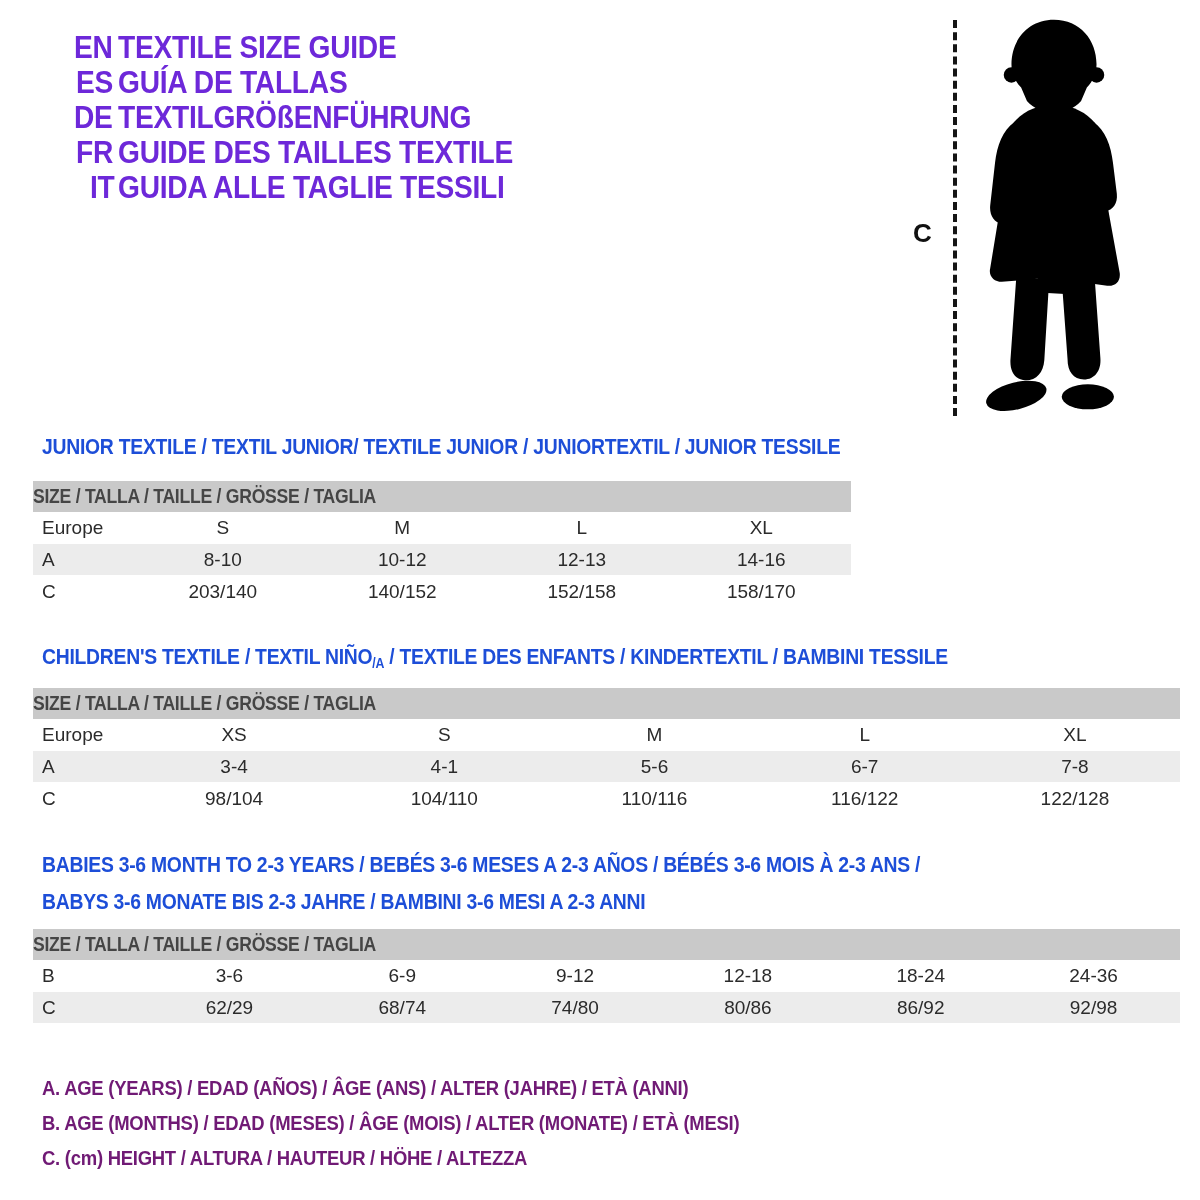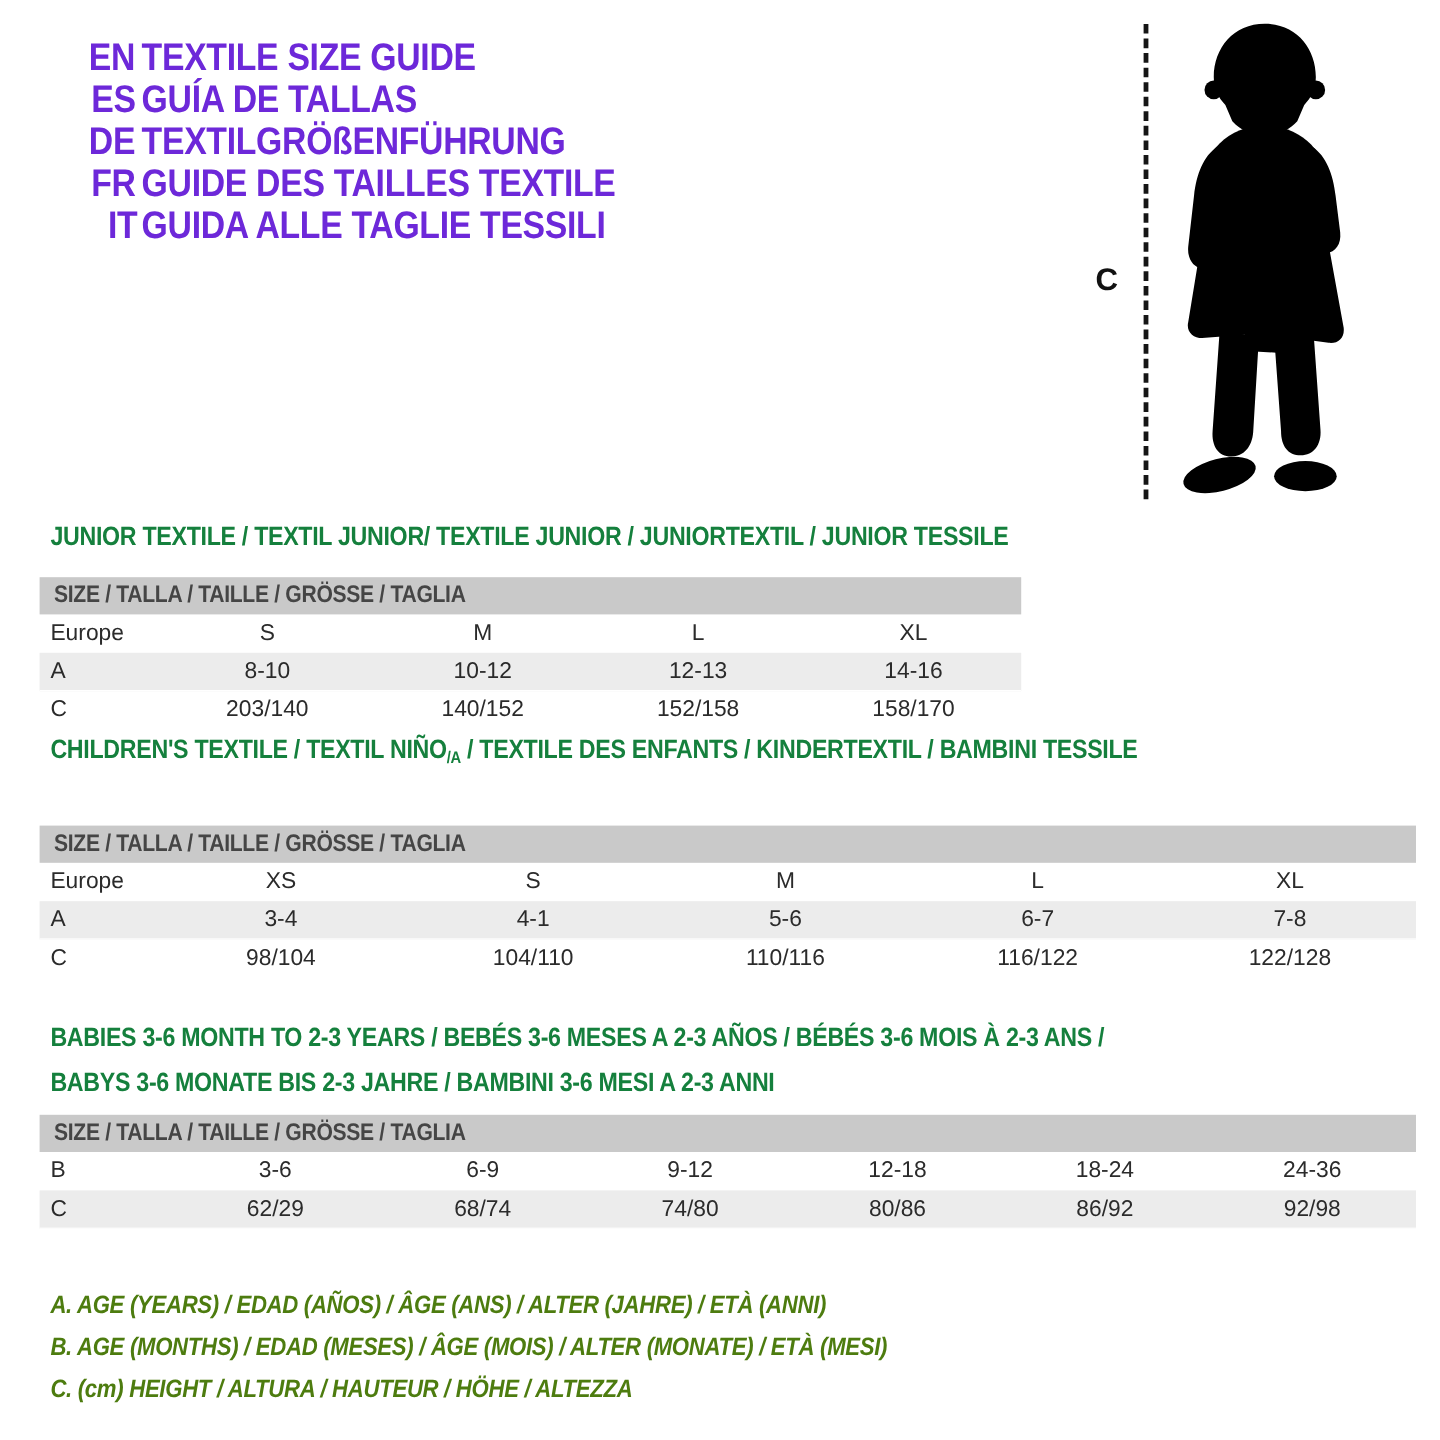--- a/index.html
+++ b/index.html
@@ -14,39 +14,39 @@
   .lang-row{display:flex;height:35px;align-items:center;font-weight:700;font-size:32px;color:#6d28d9;text-align:right;}
   .lang-code{width:78px;flex:0 0 78px;}
 
   
   .figure{position:absolute;left:905px;top:12px;width:250px;height:412px;}
   .c-label{position:absolute;left:8px;top:206px;font-weight:700;font-size:26px;color:#111;}
   .dash-line{position:absolute;left:48px;top:8px;height:396px;width:0;border-left:4px dashed #151515;}
   .figure svg{position:absolute;left:64px;top:2px;}
 
   
-  .sec-heading{position:absolute;font-weight:700;font-size:22px;color:#15803d;white-space:nowrap;}
+  .sec-heading{position:absolute;font-weight:700;font-size:22px;color:#1d4ed8;white-space:nowrap;}
   .sub-a{font-size:14px;vertical-align:-4px;font-weight:700;}
   .two-line .hline{display:block;line-height:37px;}
 
   
   .stable{position:absolute;}
-  .thead{height:31px;background:#c9c9c9;display:flex;align-items:center;padding-left:12px;
+  .thead{height:31px;background:#c9c9c9;display:flex;align-items:center;padding-left:0;
          font-weight:700;font-size:20px;color:#454545;box-sizing:border-box;}
   .trow{display:flex;height:32px;align-items:center;font-size:19px;color:#2b2b2b;border-bottom:1px solid #ffffff;box-sizing:border-box;}
   .trow.shaded{background:#ececec;}
   .tlabel{padding-left:9px;box-sizing:border-box;}
   .t-junior .tlabel{width:100px;flex:0 0 100px;}
   .t-children .tlabel{width:96px;flex:0 0 96px;}
   .t-babies .tlabel{width:110px;flex:0 0 110px;}
   .tcell{flex:1;text-align:center;}
 
   
   .legend{position:absolute;left:42px;top:1070px;}
-  .legend-line{height:35px;display:flex;align-items:center;font-weight:700;font-size:21px;color:#4d7c0f;font-style:italic;}
+  .legend-line{height:35px;display:flex;align-items:center;font-weight:700;font-size:21px;color:#701a75;}
 </style>
 </head>
 <body>
 
 <div id="canvas">
 
   <div class="lang-block">
     <div class="lang-row">
       <span class="lang-code"><span class="cond">EN</span></span>
       <span class="cond">TEXTILE SIZE GUIDE</span>
@@ -112,21 +112,21 @@
     </div>
     <div class="trow">
       <span class="tlabel">C</span>
       <span class="tcell">203/140</span>
       <span class="tcell">140/152</span>
       <span class="tcell">152/158</span>
       <span class="tcell">158/170</span>
     </div>
   </div>
 
-  <div class="sec-heading" style="left:42px;top:612px;">
+  <div class="sec-heading" style="left:42px;top:644px;">
     <span class="cond"><span>CHILDREN'S TEXTILE / TEXTIL NIÑO</span><span class="sub-a">/A</span><span> / TEXTILE DES ENFANTS / KINDERTEXTIL / BAMBINI TESSILE</span></span>
   </div>
   <div class="stable t-children" style="left:33px;top:688px;width:1147px;">
     <div class="thead">
       <span class="cond">SIZE / TALLA / TAILLE / GRÖSSE / TAGLIA</span>
     </div>
     <div class="trow">
       <span class="tlabel">Europe</span>
       <span class="tcell">XS</span>
       <span class="tcell">S</span>

